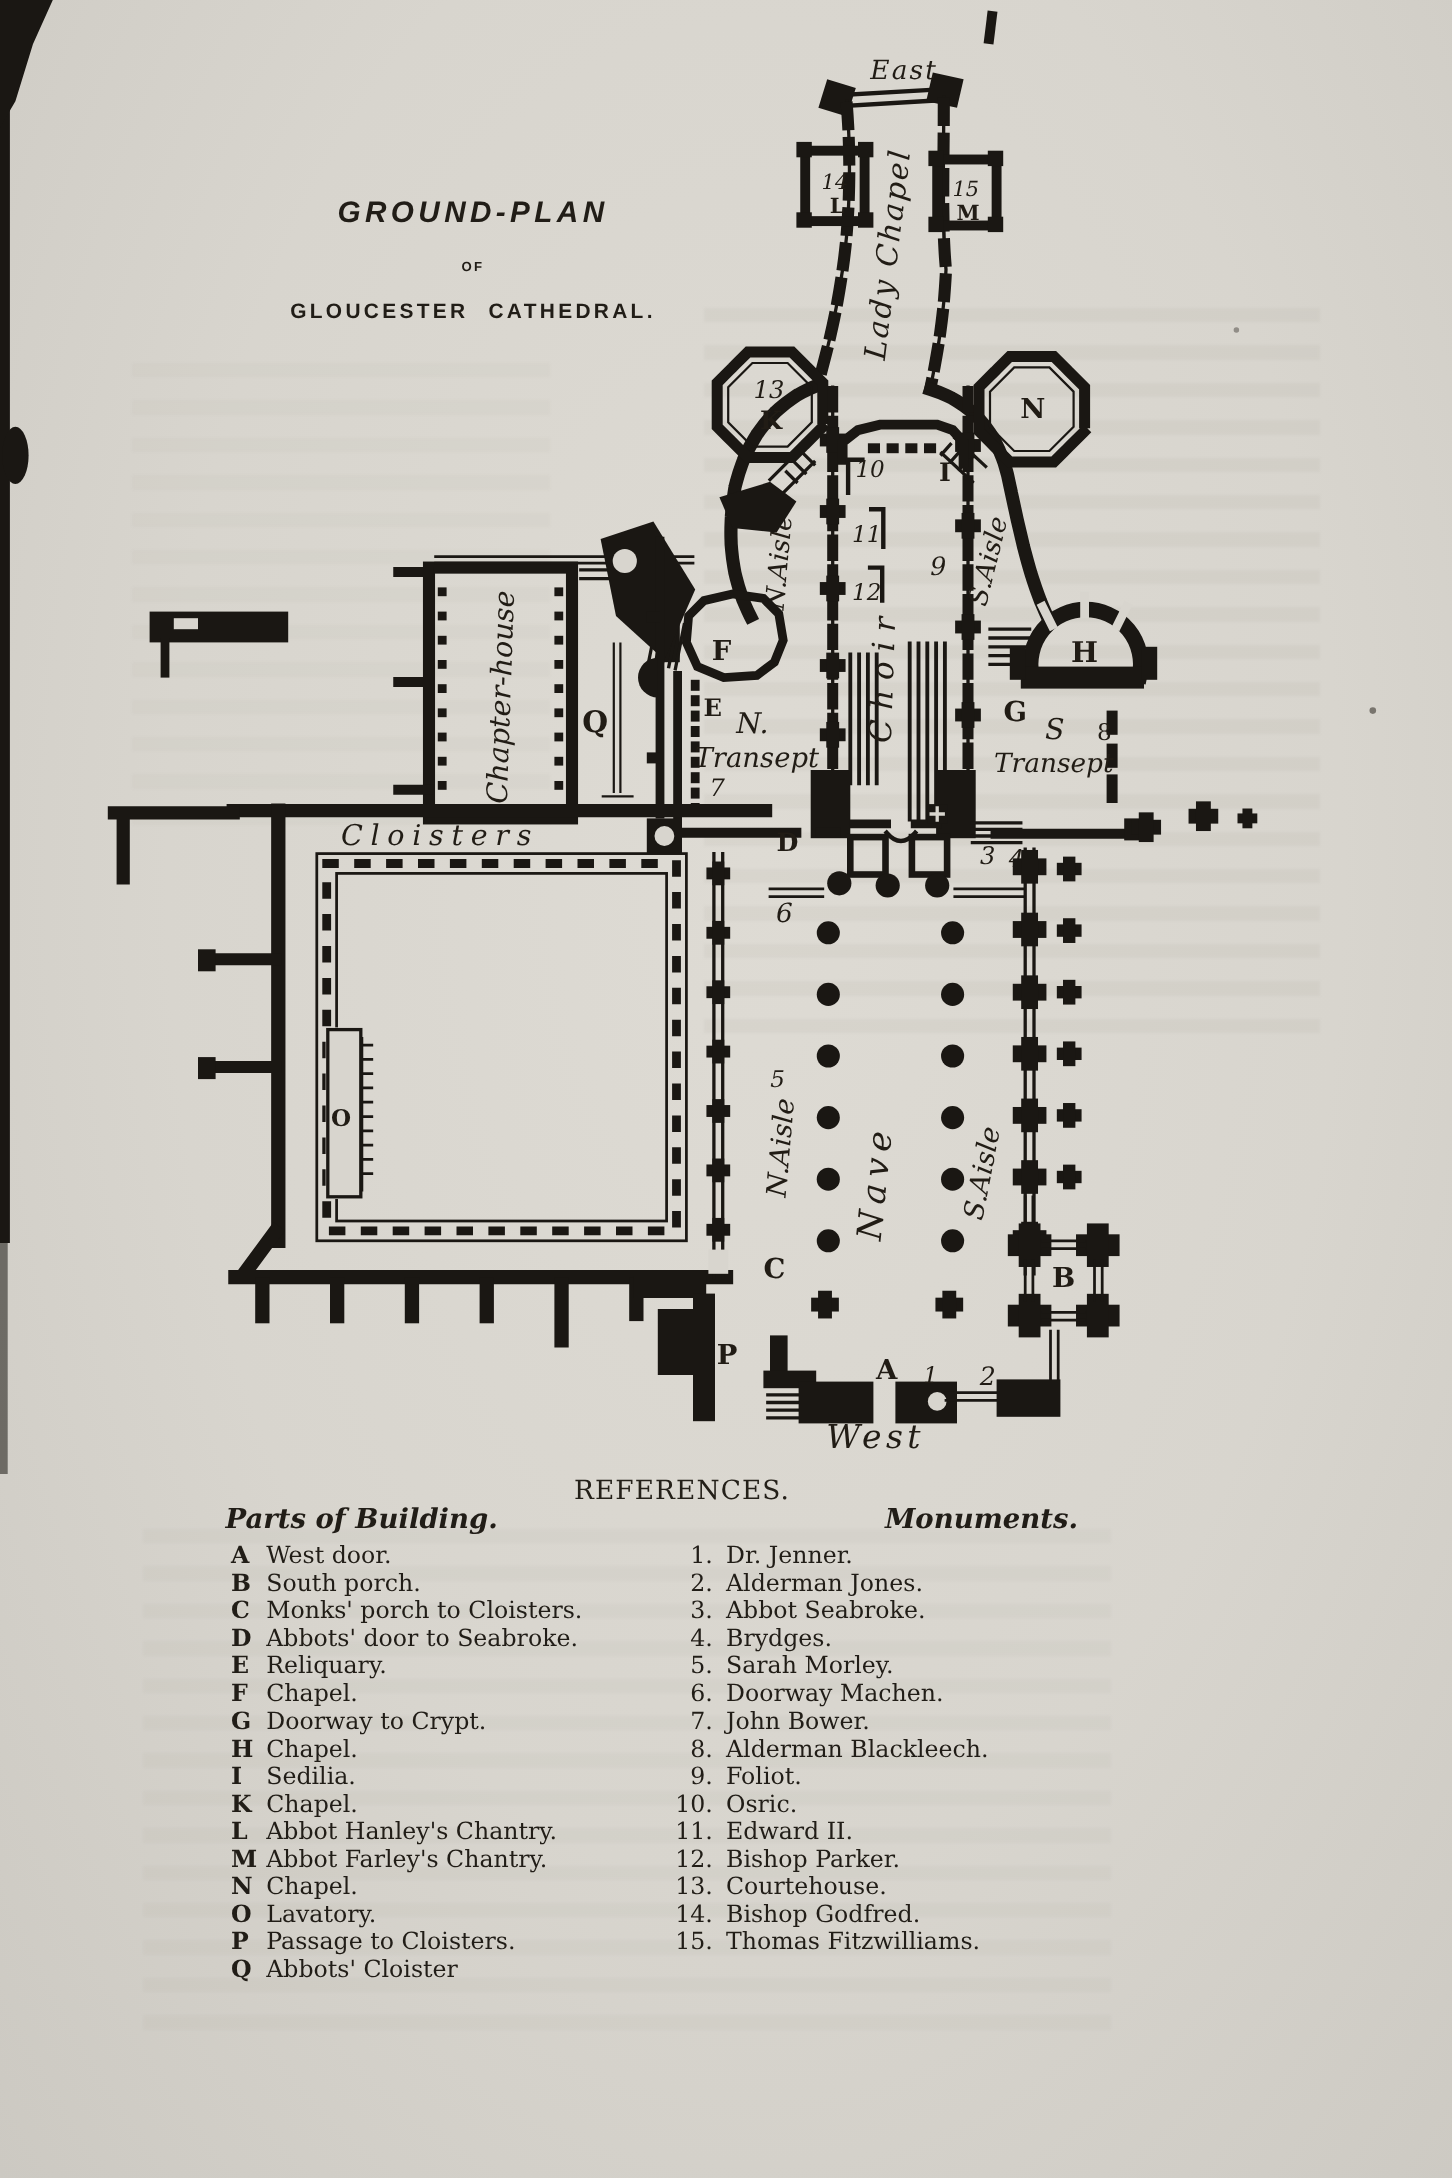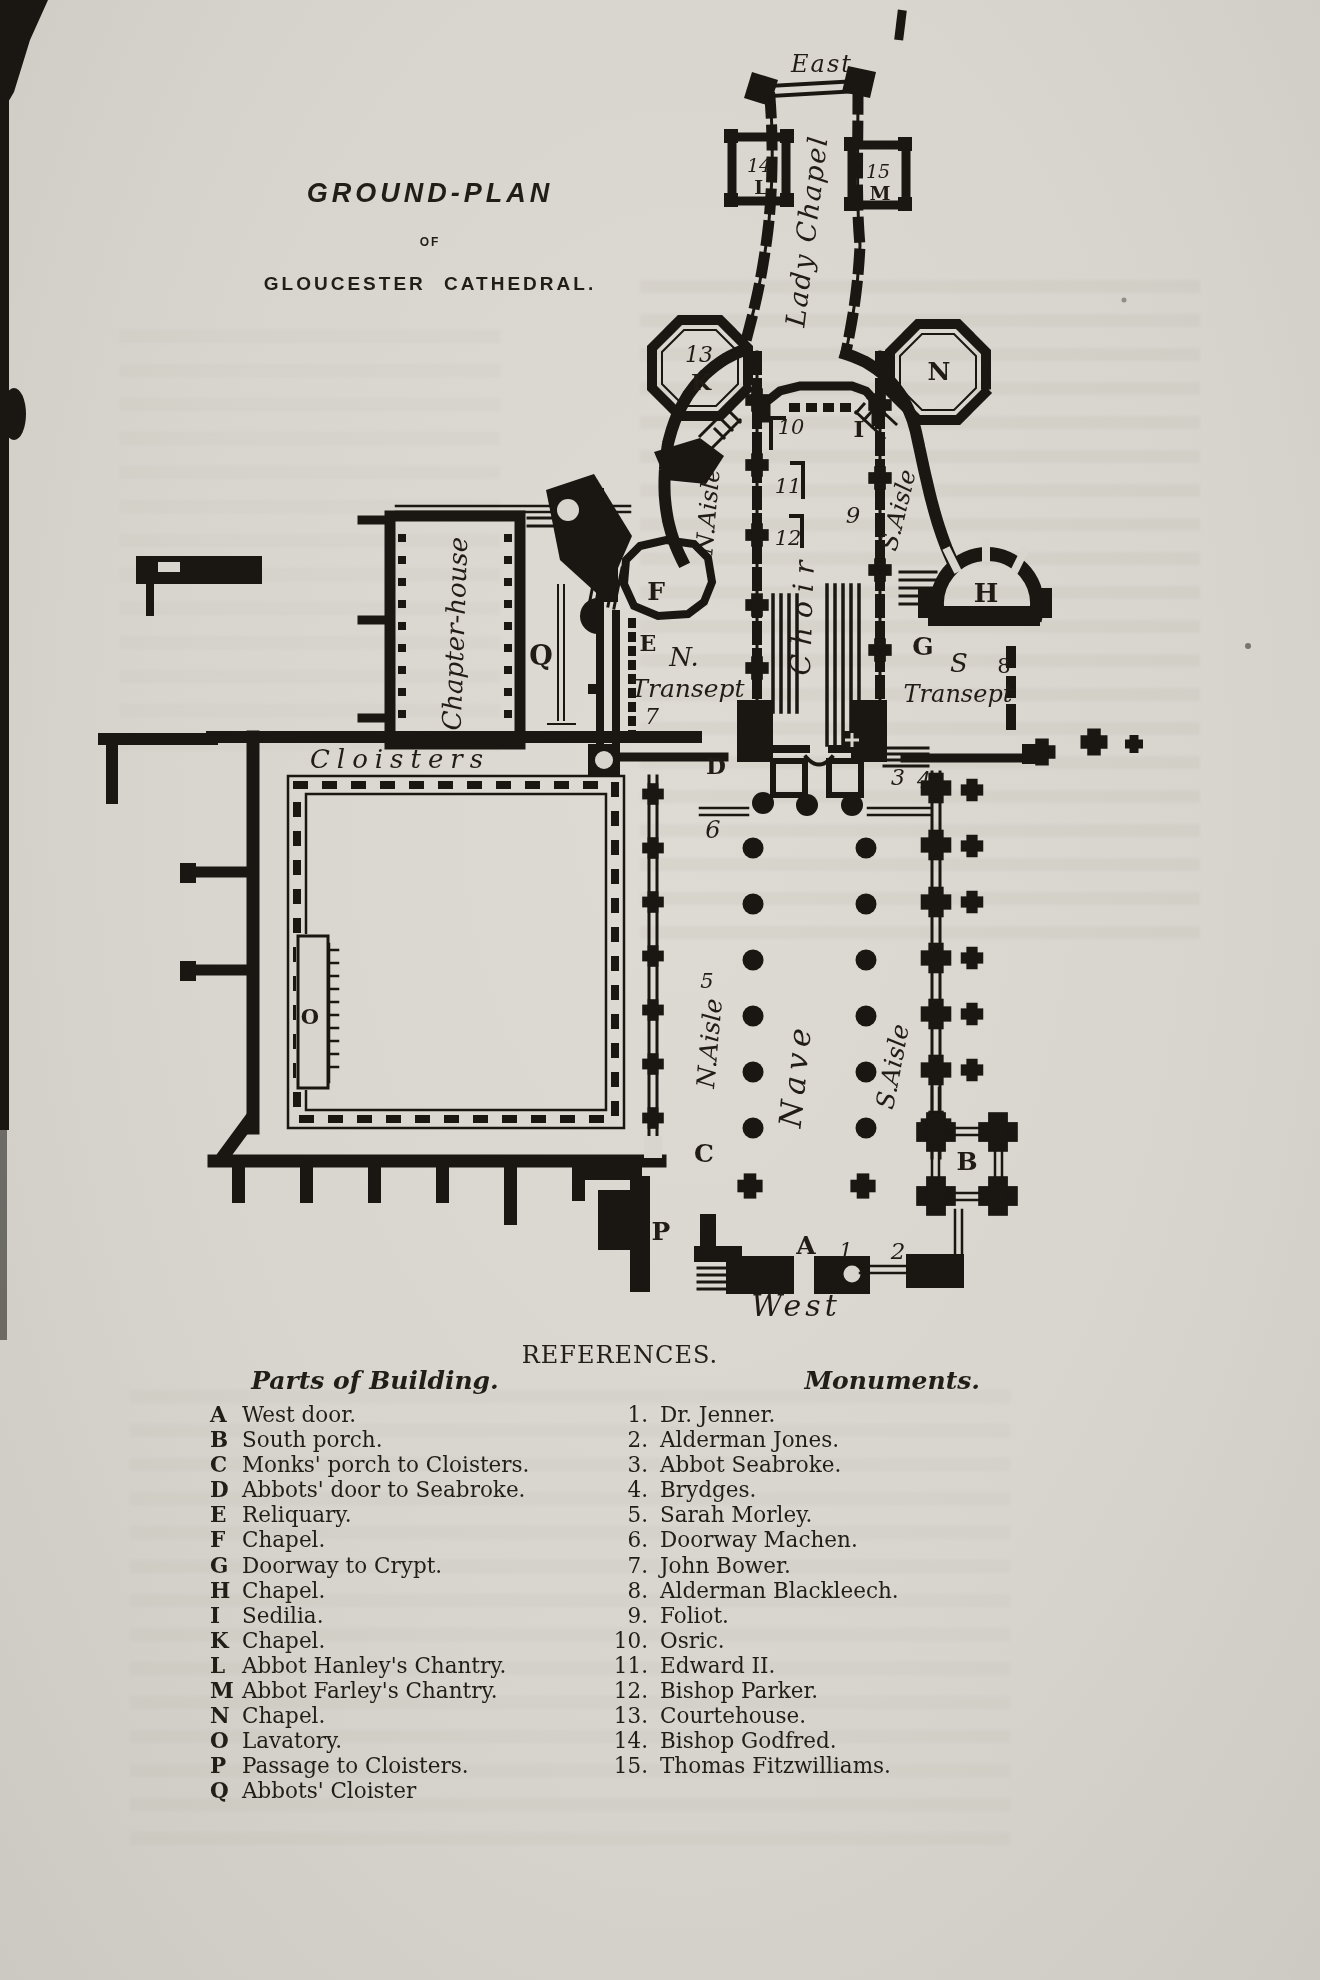--- a/index.html
+++ b/index.html
@@ -12,21 +12,21 @@
          background:repeating-linear-gradient(180deg, rgba(120,113,99,0.11) 0 13px, rgba(120,113,99,0) 13px 34px);}
   
   #title{left:180px;top:178px;width:500px;text-align:center;
          font-family:"Liberation Sans","DejaVu Sans",sans-serif;font-weight:bold;color:#211d17;}
   #title .t1{font-size:27px;letter-spacing:4px;font-style:italic;}
   #title .t2{font-size:12px;letter-spacing:2px;margin-top:26px;}
   #title .t3{font-size:19px;letter-spacing:3px;margin-top:24px;word-spacing:10px;}
   
   #refhead{left:180px;top:1341px;width:880px;text-align:center;font-size:24px;letter-spacing:1px;color:#242019;}
   .colhead{font-style:italic;font-weight:bold;font-size:25px;color:#211d17;}
-  #partshead{left:205px;top:1366px;width:340px;text-align:center;}
+  #partshead{left:205px;top:1366px;width:340px;text-align:left;}
   #monhead{left:640px;top:1366px;width:340px;text-align:right;}
   .list{font-size:21.5px;line-height:25.1px;color:#211d17;}
   .row{display:flex;}
   .key{font-weight:bold;width:32px;flex:0 0 32px;}
   .num{width:40px;flex:0 0 40px;text-align:right;padding-right:12px;}
   #partslist{left:210px;top:1402px;width:420px;}
   #monlist{left:608px;top:1402px;width:360px;}
   
   svg text{fill:#211c15;}
   .w{stroke:#1a1713;fill:none;stroke-linecap:square;}

